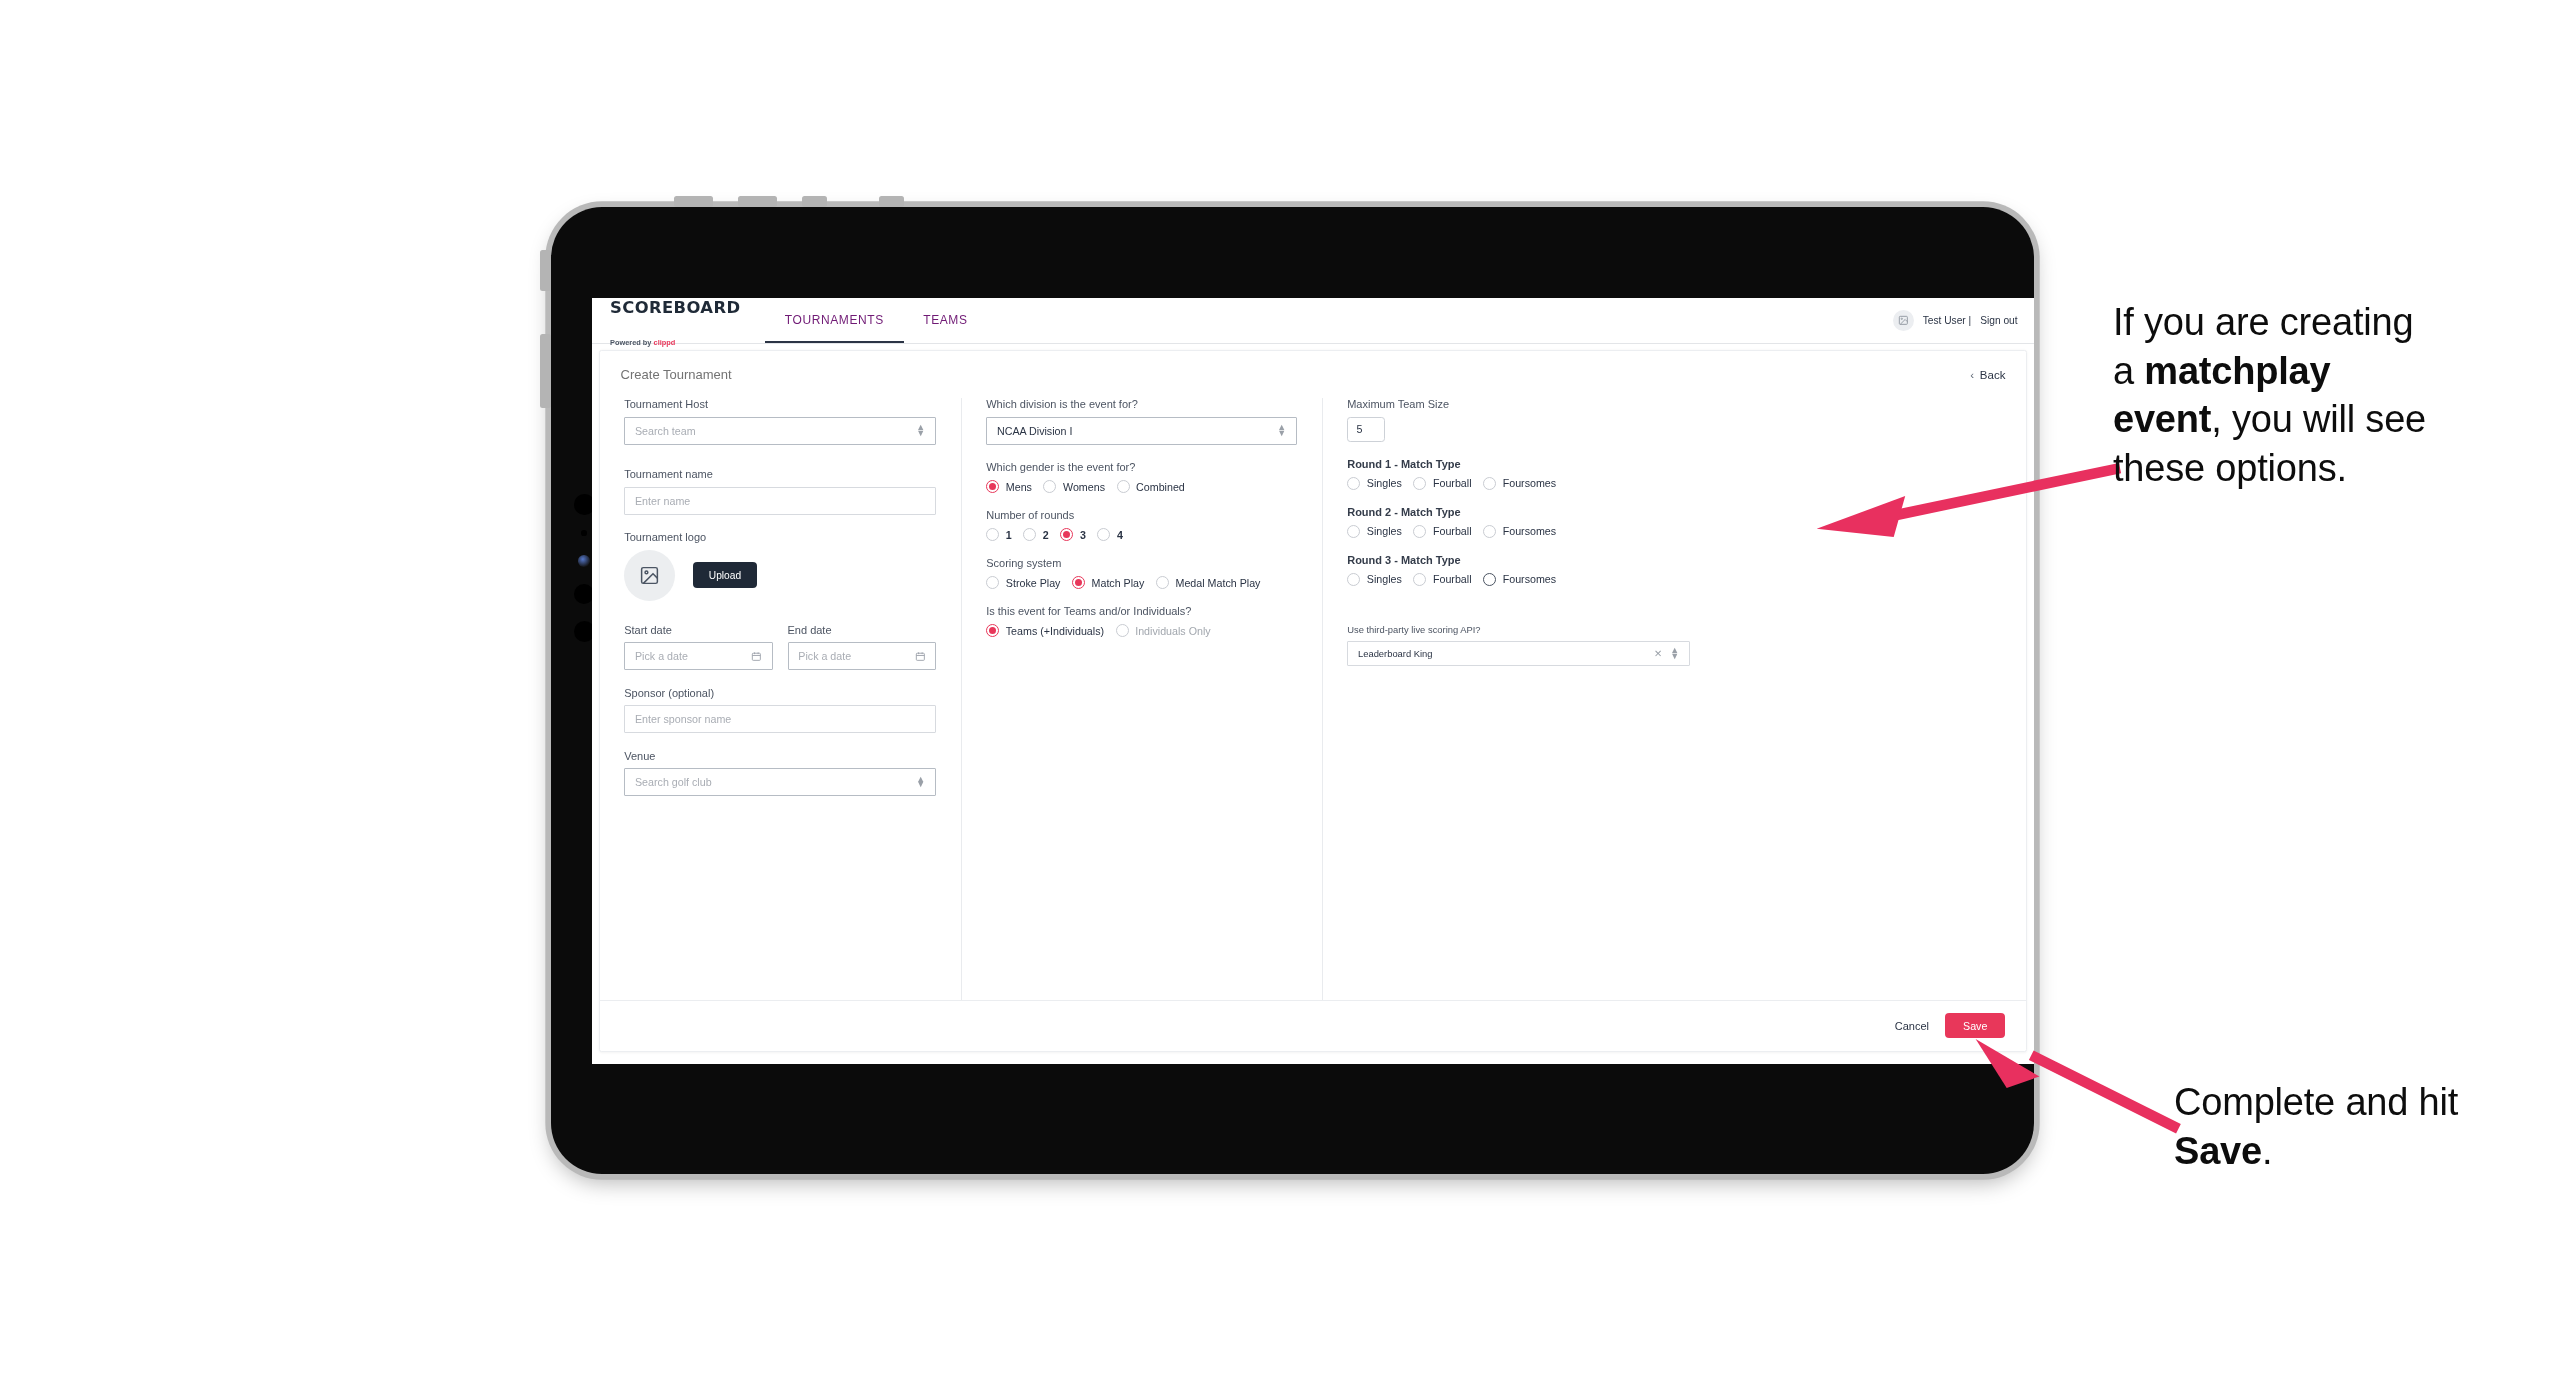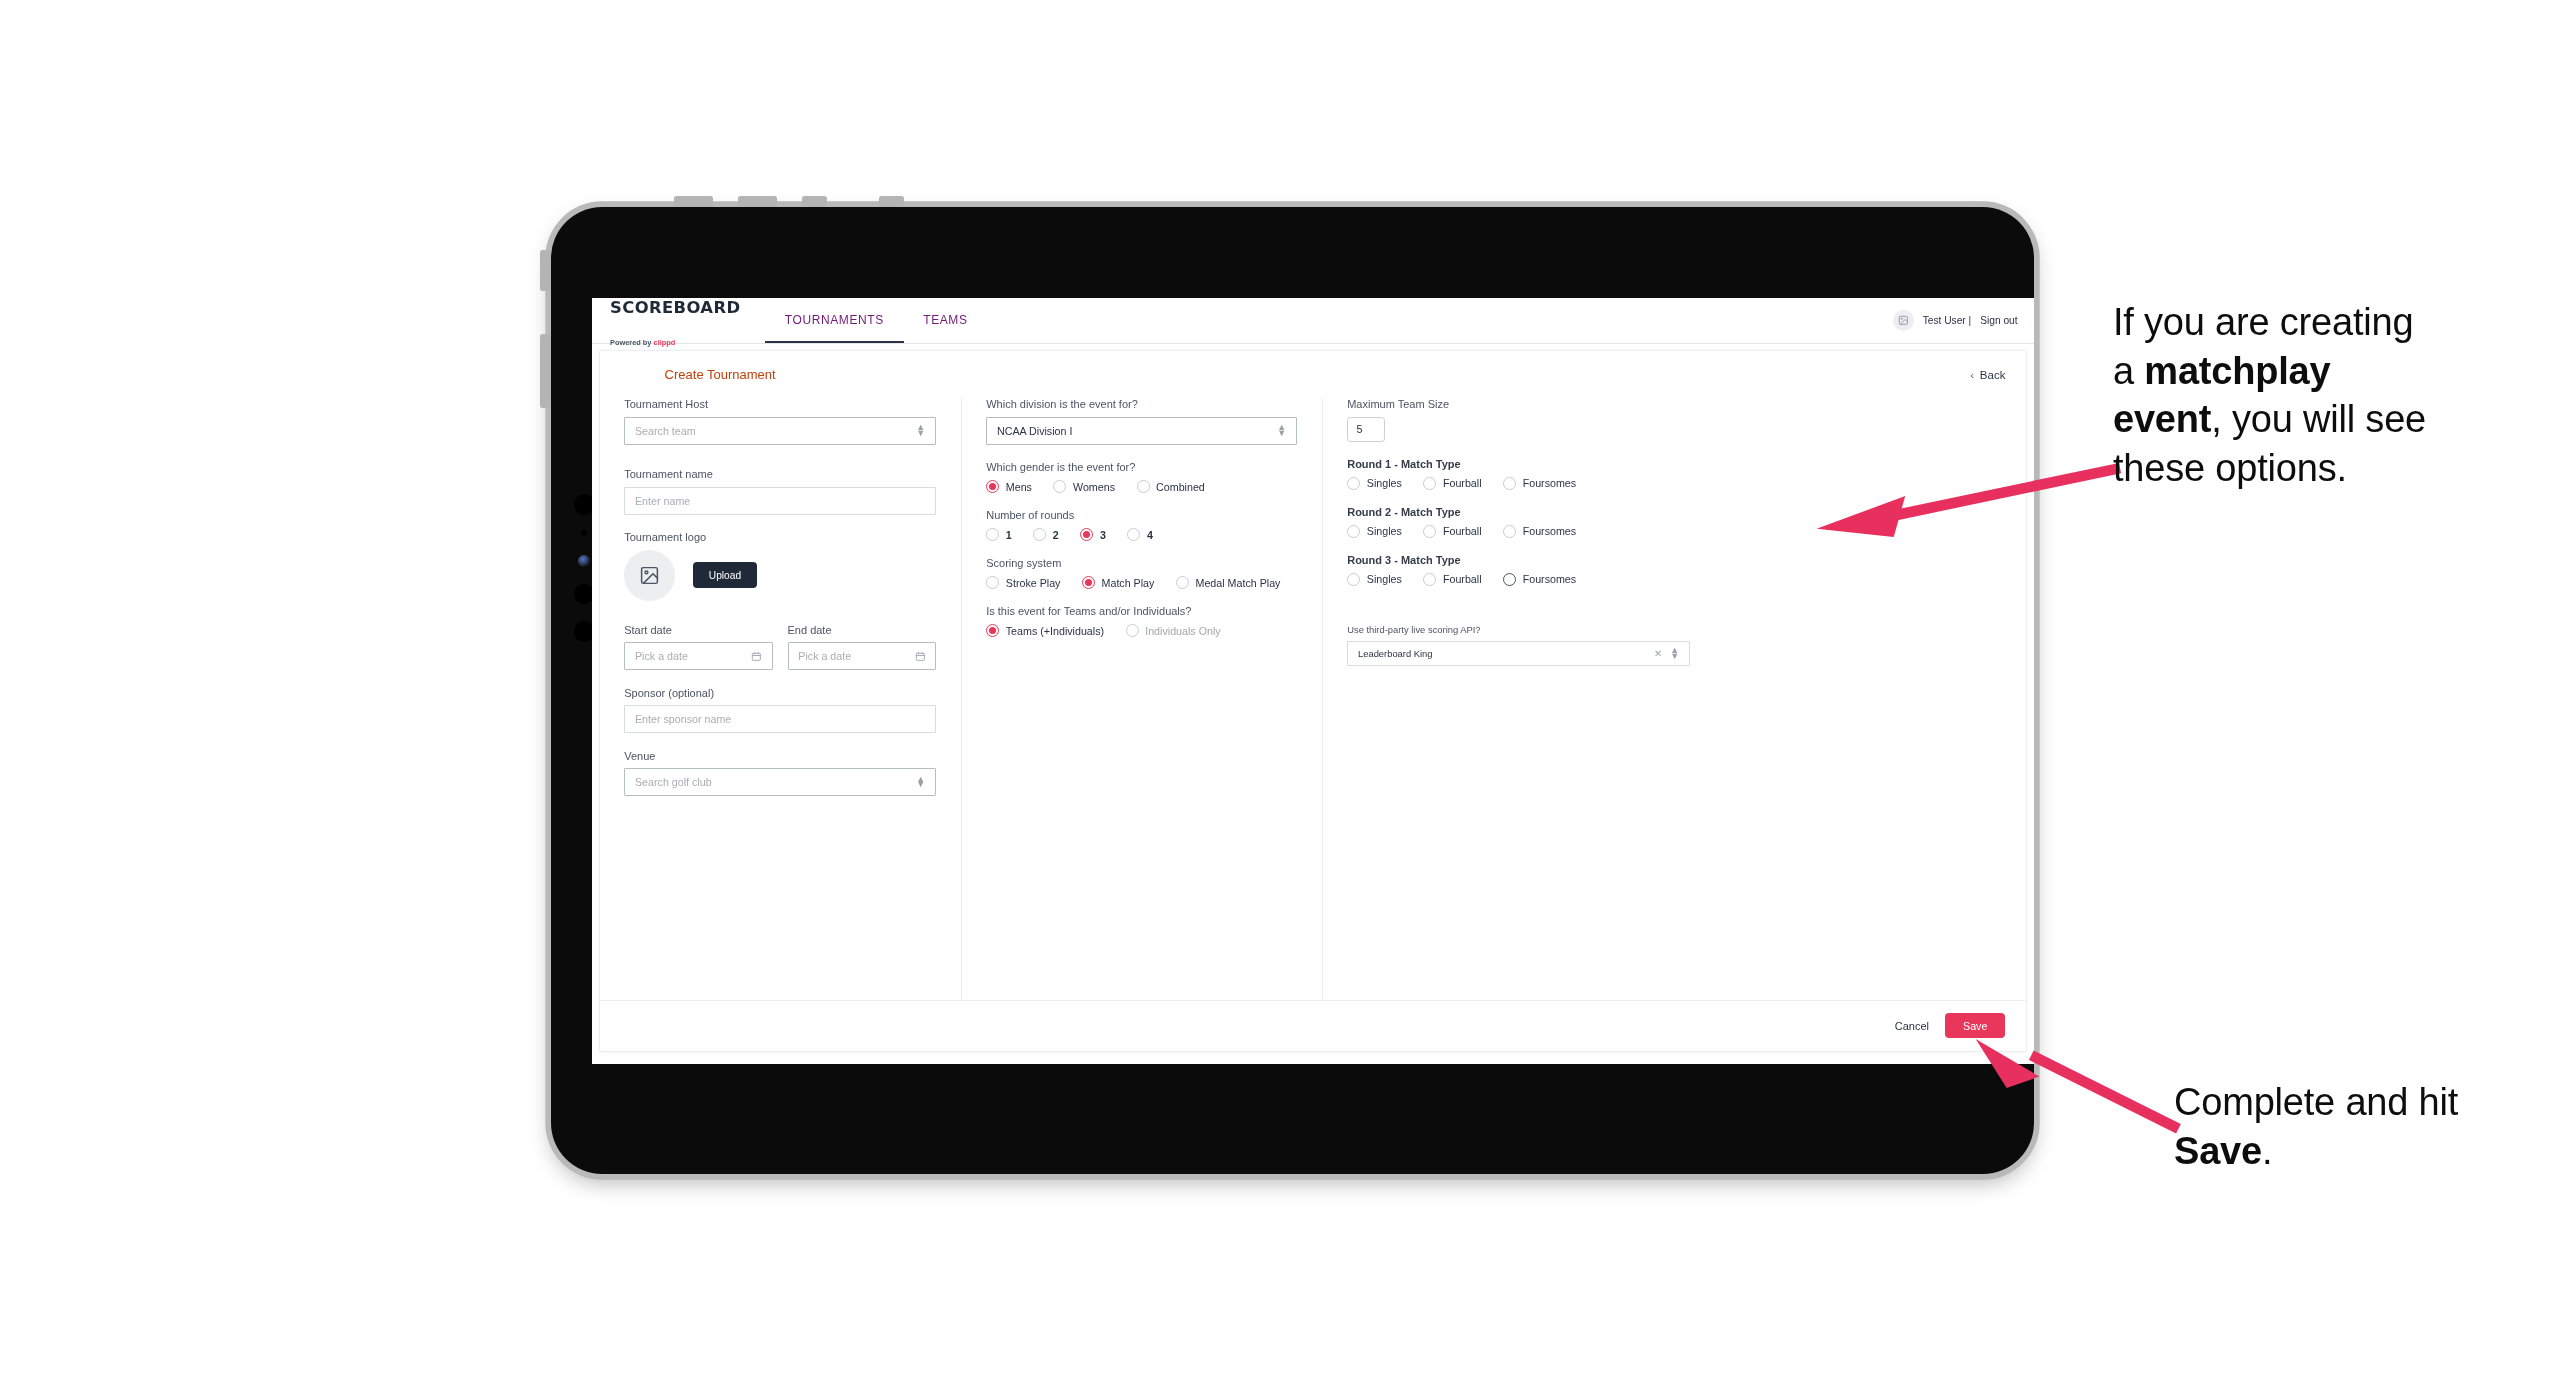--- a/index.html
+++ b/index.html
@@ -79,21 +79,21 @@
   
   .page {
     margin: 5.7px 6.6px 0 6.6px; background: #fff; height: 702px;
     border: 0.8px solid #eceef1; border-radius: 2.5px;
     display: flex; flex-direction: column;
     box-shadow: 0 0.8px 2.5px rgba(0,0,0,.05);
   }
   .page-head {
     display: flex; align-items: center; padding: 16.4px 21px 11.5px 21px;
   }
-  .page-title { font-size: 13px; color: #c2410c; margin-left: 44px; }
+  .page-title { font-size: 13px; color: #737373; }
   .back-link {
     margin-left: auto; font-size: 11.5px; color: #2b3445; cursor: pointer;
     display: flex; align-items: center; gap: 5.7px;
   }
   .chev-left { font-size: 11.5px; color: #5b6472; }
 
   .columns { display: flex; flex: 1; padding: 4.9px 0 0 0; }
   .col { padding: 0 24.6px; }
   .col1 { width: 361px; }
   .col2 { width: 361px; border-left: 0.8px solid #e9ebee; }
@@ -125,21 +125,21 @@
     display: flex; align-items: center; justify-content: center;
   }
   .upload-btn {
     background: #1f2937; color: #fff; font-size: 10.2px;
     padding: 7.4px 15.6px; border-radius: 4.1px; cursor: pointer;
   }
   .date-row { display: flex; gap: 14.8px; }
   .date-col { flex: 1; }
 
   
-  .radio-row { display: flex; align-items: center; gap: 10px; flex-wrap: wrap; text-align: center; }
+  .radio-row { display: flex; align-items: center; gap: 0; flex-wrap: wrap; text-align: center; }
   .radio-item { display: flex; align-items: center; gap: 6.6px; margin-right: 11.5px; cursor: pointer; }
   .radio {
     width: 13px; height: 13px; border-radius: 50%;
     border: 1.3px solid #c9ccd2; background: #fff;
     display: flex; align-items: center; justify-content: center; flex: none;
   }
   .radio.on { border-color: #e8375a; border-width: 1.5px; }
   .radio.on::after {
     content: ""; width: 7.4px; height: 7.4px; border-radius: 50%; background: #e8375a;
   }

